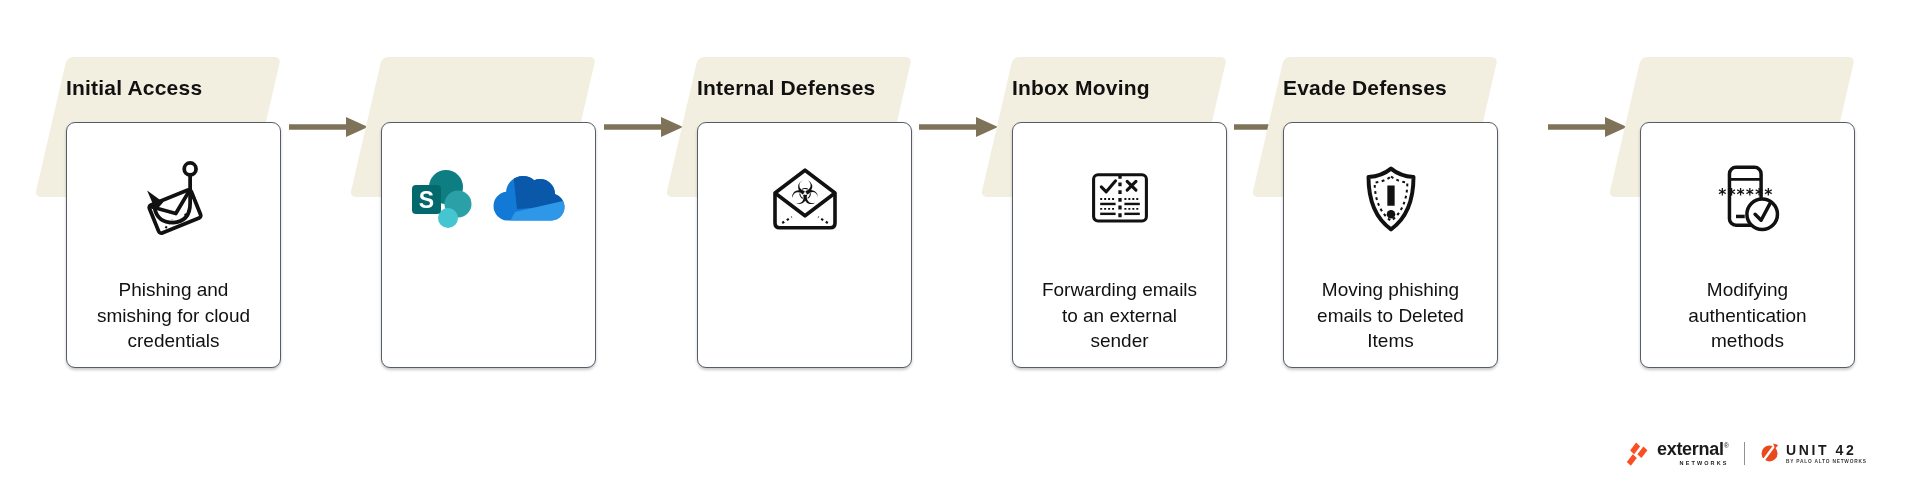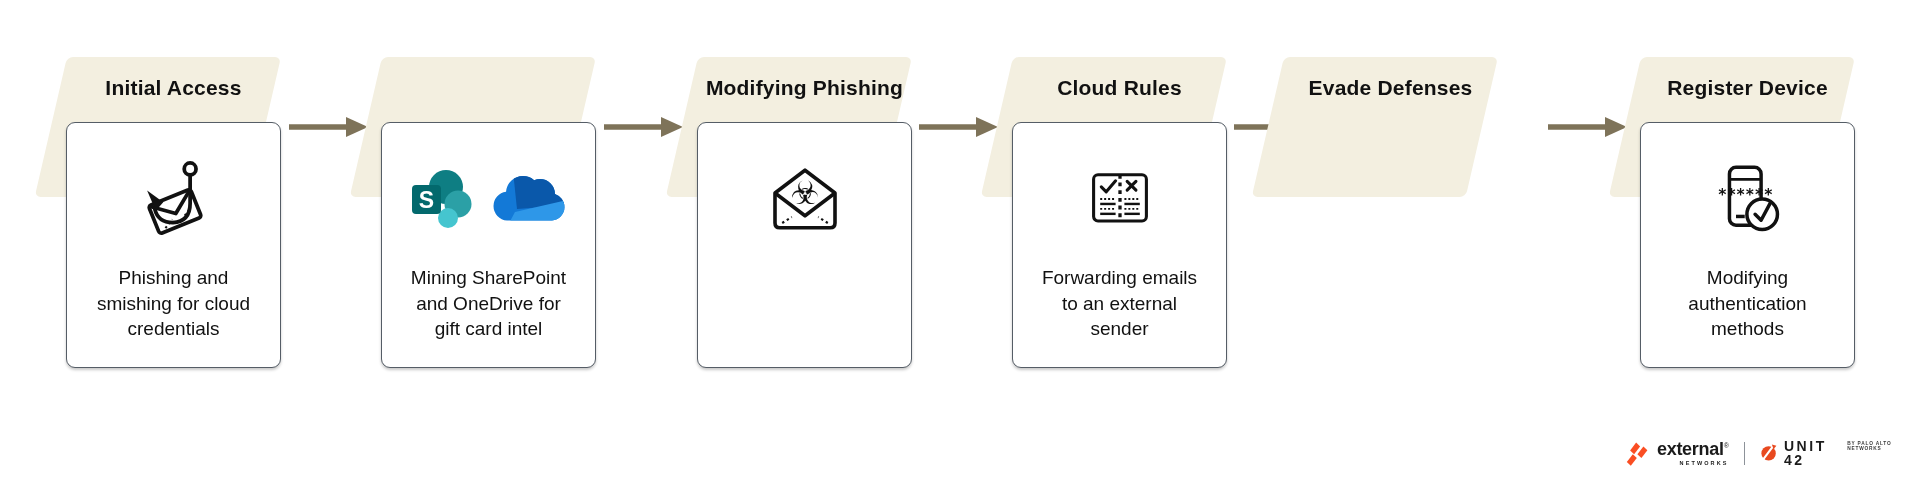--- a/index.html
+++ b/index.html
@@ -6,46 +6,46 @@
   body { background:#fff; font-family:"Liberation Sans", sans-serif; }
   .canvas { position:relative; width:1920px; height:492px; background:#fff; overflow:hidden; }
 
   .stage { position:absolute; top:0; width:215px; height:400px; }
   .s1{left:66px} .s2{left:381px} .s3{left:697px} .s4{left:1012px} .s5{left:1283px} .s6{left:1640px}
 
   .plg { position:absolute; left:1px; top:57px; width:214px; height:140px;
          background:#f3efe0; border-radius:6px;
          transform:skewX(-13deg); transform-origin:top left; }
 
-  .title { position:absolute; top:76px; left:0; width:100%; text-align:center;
+  .title { position:absolute; top:76px; left:0; width:100%; 
            font-size:21px; font-weight:bold; color:#111; letter-spacing:0.2px; }
 
   .card { position:absolute; top:122px; left:0; width:215px; height:246px;
           background:#fff; border:1.5px solid #555d66; border-radius:9px;
           box-shadow:0 2px 3px rgba(0,0,0,0.22);
           display:flex; flex-direction:column; align-items:center; }
 
   .icon-wrap { height:124px; margin-top:14px; display:flex; align-items:center;
                justify-content:center; gap:10px; }
 
   .desc { font-size:19px; line-height:25.5px; text-align:center; color:#111;
-          white-space:pre-line; margin-top:4px; }
+          white-space:pre-line; margin-top:16px; }
 
   .arrow { position:absolute; top:114px; width:82px; height:26px; }
   .a1{left:288px} .a2{left:603px} .a3{left:918px} .a4{left:1233px} .a5{left:1547px}
 
   .brand { position:absolute; left:1626px; top:436px; height:34px;
            display:flex; align-items:center; gap:15px; }
   .logo { display:flex; align-items:center; gap:6px; }
   .pa-text { display:flex; flex-direction:column; align-items:flex-end; }
   .pa-word { font-size:18px; font-weight:bold; color:#1b1b1b; letter-spacing:-0.3px; line-height:1; }
   .pa-word sup { font-size:7px; font-weight:normal; }
   .pa-sub { font-size:5.5px; font-weight:bold; letter-spacing:2.1px; color:#1b1b1b; margin-top:1.5px; }
   .divider { width:1.5px; height:23px; background:#8d9299; }
-  .u42-text { display:flex; flex-direction:row; align-items:flex-start; }
+  .u42-text { display:flex; flex-direction:column; align-items:flex-start; }
   .u42-word { font-size:14px; font-weight:bold; letter-spacing:2.6px; color:#1b1b1b; line-height:1; }
   .u42-sub { font-size:4.8px; font-weight:bold; letter-spacing:0.8px; color:#3a3a3a; margin-top:2px; }
 </style>
 </head>
 <body>
 
 <div class="canvas">
 
   <div class="stage s1">
     <div class="plg"></div>
@@ -98,36 +98,33 @@
               <rect x="20" y="30" width="45" height="19.5"></rect>
             </clipPath>
           </defs>
           <g clip-path="url(#odc)">
             <rect x="0" y="0" width="84" height="56" fill="#1379d7"></rect>
             <path d="M26 0 H84 V34 L30 38 Z" fill="#0a58aa"></path>
             <path d="M28 41 L84 28 V56 H20 Z" fill="#2e97e8"></path>
           </g>
         </svg>
       </div>
-      <div class="desc">Mining SharePoint
-and OneDrive for
-gift card intel</div>
     </div>
   </div>
 
   <div class="arrow a2">
     <svg width="82" height="26" viewBox="0 0 82 26">
         <path d="M1 13 H62" stroke="#7e7359" stroke-width="5.5" fill="none"></path>
         <path d="M58 3 L80 13 L58 23 Z" fill="#7e7359"></path>
       </svg>
   </div>
 
   <div class="stage s3">
     <div class="plg"></div>
-    <div class="title">Modifying Phishing</div>
+    <div class="title">Internal Defenses</div>
     <div class="card">
       <div class="icon-wrap">
         <svg width="78" height="72" viewBox="0 0 64 60">
           <path d="M7 25 L32 6 L57 25 L57 50 Q57 54 53 54 L11 54 Q7 54 7 50 Z" fill="#fff" stroke="#111" stroke-width="3" stroke-linejoin="round"></path>
           <path d="M7 25 L32 44 L57 25" fill="none" stroke="#111" stroke-width="3" stroke-linejoin="round"></path>
           <text x="32" y="34" text-anchor="middle" font-size="27" font-family="DejaVu Sans, sans-serif" fill="#111">☣</text>
           <path d="M13 50 l8 -5" stroke="#111" stroke-width="1.8" stroke-dasharray="2 2.5" fill="none"></path>
           <path d="M51 50 l-8 -5" stroke="#111" stroke-width="1.8" stroke-dasharray="2 2.5" fill="none"></path>
         </svg>
       </div>
@@ -136,21 +133,21 @@
 
   <div class="arrow a3">
     <svg width="82" height="26" viewBox="0 0 82 26">
         <path d="M1 13 H62" stroke="#7e7359" stroke-width="5.5" fill="none"></path>
         <path d="M58 3 L80 13 L58 23 Z" fill="#7e7359"></path>
       </svg>
   </div>
 
   <div class="stage s4">
     <div class="plg"></div>
-    <div class="title">Cloud Rules</div>
+    <div class="title">Inbox Moving</div>
     <div class="card">
       <div class="icon-wrap">
         <svg width="66" height="58" viewBox="0 0 60 52">
           <rect x="6" y="4" width="48" height="42" rx="4" fill="#fff" stroke="#111" stroke-width="2.8"></rect>
           <path d="M30 4 V46" stroke="#111" stroke-width="3" stroke-dasharray="3.5 3.5" fill="none"></path>
           <path d="M13 15 l4.5 4.5 L26 9.5" fill="none" stroke="#111" stroke-width="2.8" stroke-linecap="round" stroke-linejoin="round"></path>
           <path d="M36.5 10 l8 8 M44.5 10 l-8 8" stroke="#111" stroke-width="2.8" stroke-linecap="round" fill="none"></path>
           <path d="M12 26 H26" stroke="#111" stroke-width="1.6" stroke-dasharray="1.8 1.8"></path>
           <path d="M12 30.5 H26" stroke="#111" stroke-width="2.2"></path>
           <path d="M12 35 H26" stroke="#111" stroke-width="1.6" stroke-dasharray="1.8 1.8"></path>
@@ -170,32 +167,44 @@
   <div class="arrow a4">
     <svg width="82" height="26" viewBox="0 0 82 26">
         <path d="M1 13 H62" stroke="#7e7359" stroke-width="5.5" fill="none"></path>
         <path d="M58 3 L80 13 L58 23 Z" fill="#7e7359"></path>
       </svg>
   </div>
 
   <div class="stage s5">
     <div class="plg"></div>
     <div class="title">Evade Defenses</div>
+    <div class="card">
+      <div class="icon-wrap">
+        <svg width="72" height="72" viewBox="0 0 64 64">
+          <path d="M32 5 C38 10 45 12 52 12.5 C52 33 46 49 32 59 C18 49 12 33 12 12.5 C19 12 26 10 32 5 Z" fill="#fff" stroke="#111" stroke-width="3.5" stroke-linejoin="round"></path>
+          <path d="M32 12 C36.5 15.5 42 17 46.5 17.3 C46.5 32 42 44 32 51.5 C22 44 17.5 32 17.5 17.3 C22 17 27.5 15.5 32 12 Z" fill="none" stroke="#111" stroke-width="1.8" stroke-dasharray="2.5 3"></path>
+          <path d="M32 20 V38" stroke="#111" stroke-width="6.5" fill="none"></path>
+          <circle cx="32" cy="45.5" r="3.8" fill="#111"></circle>
+        </svg>
+      </div>
+      <div class="desc">Moving phishing
+emails to Deleted
+Items</div>
+    </div>
   </div>
 
   <div class="arrow a5">
     <svg width="82" height="26" viewBox="0 0 82 26">
         <path d="M1 13 H62" stroke="#7e7359" stroke-width="5.5" fill="none"></path>
         <path d="M58 3 L80 13 L58 23 Z" fill="#7e7359"></path>
       </svg>
   </div>
 
   <div class="stage s6">
     <div class="plg"></div>
-    <div class="title">Register Device</div>
     <div class="card">
       <div class="icon-wrap">
         <svg width="70" height="72" viewBox="0 0 64 66">
           <rect x="15" y="4" width="29" height="53" rx="6" fill="#fff" stroke="#111" stroke-width="3.2"></rect>
           <path d="M15 15 H44" stroke="#111" stroke-width="2.6"></path>
           <text x="29.5" y="34" text-anchor="middle" font-size="14" font-weight="bold" font-family="DejaVu Sans Mono, monospace" fill="#111">******</text>
           <path d="M21 49 H29" stroke="#111" stroke-width="3.2"></path>
           <circle cx="45" cy="47" r="14" fill="#fff" stroke="#111" stroke-width="3.2"></circle>
           <path d="M38.5 47 l5.5 5.5 L52 37.5" fill="none" stroke="#111" stroke-width="3.2" stroke-linecap="round" stroke-linejoin="round"></path>
         </svg>

